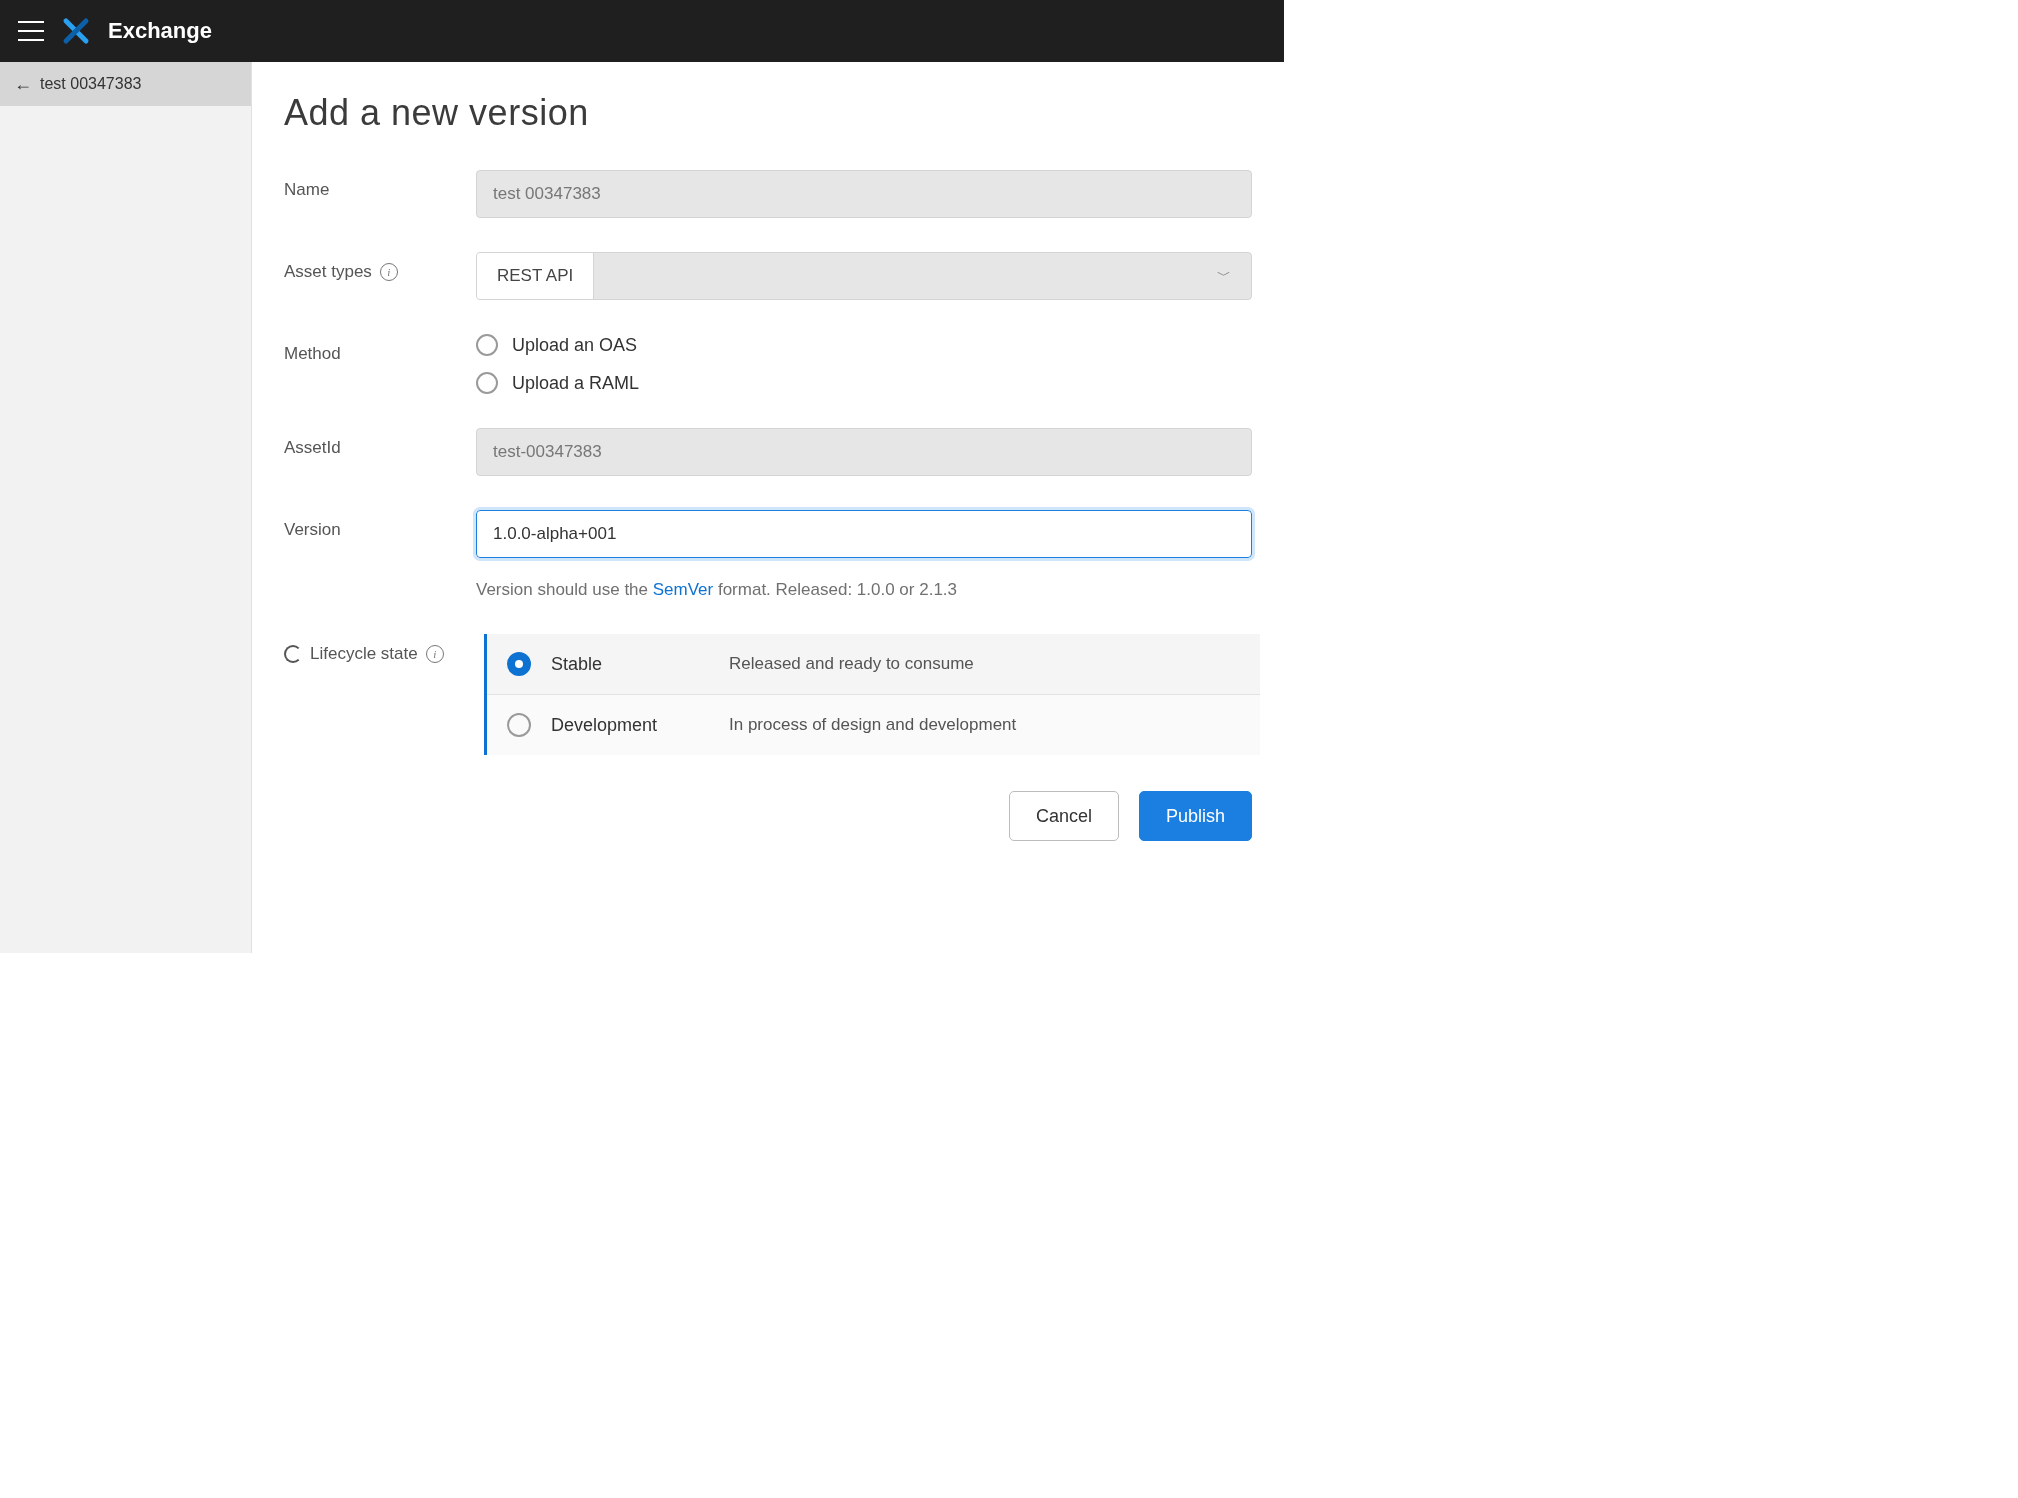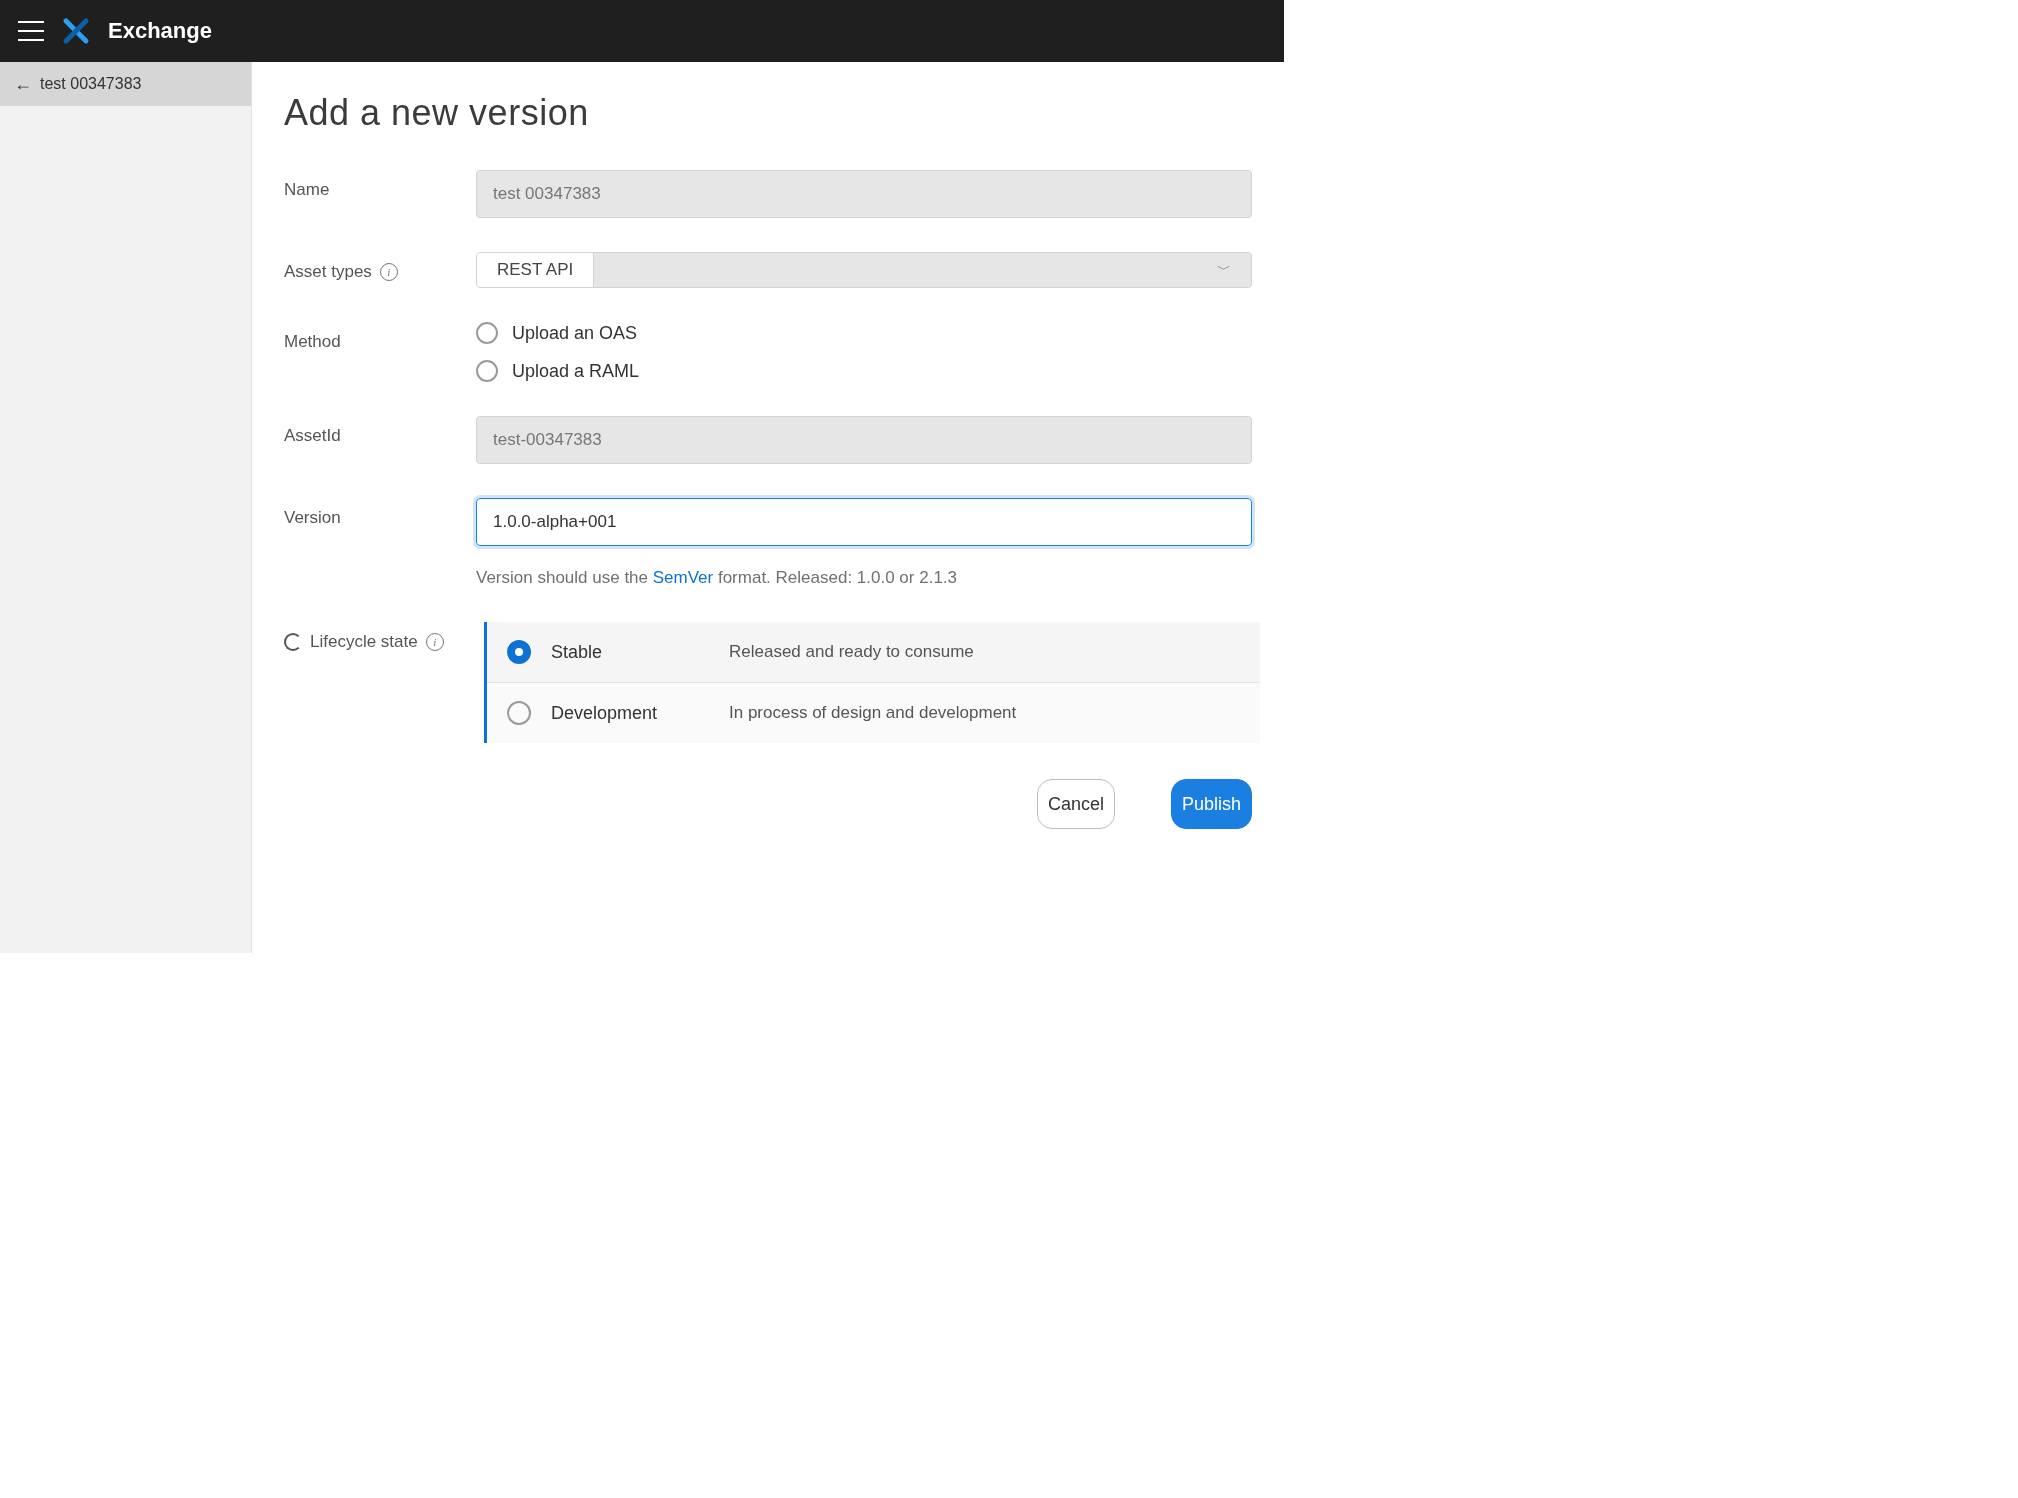--- a/index.html
+++ b/index.html
@@ -97,21 +97,21 @@
   .text-input.disabled {
     background: #e6e6e6;
     color: #777;
   }
   .text-input.focused {
     border: 1px solid #1a7fe0;
     outline: 3px solid #cfe5fa;
   }
   .select-wrap {
     display: flex; align-items: center;
-    width: 100%; height: 36px;
+    width: 100%; height: 48px;
     border: 1px solid #d4d4d4;
     border-radius: 4px;
     background: #e6e6e6;
     overflow: hidden;
   }
   .select-value {
     background: #fff;
     height: 100%;
     padding: 0 20px;
     font-size: 17px;
@@ -170,25 +170,25 @@
     border-right-color: transparent;
     display: inline-block;
     position: relative;
   }
   
   .footer {
     display: flex; justify-content: flex-end; gap: 20px;
     margin-top: 36px;
   }
   .btn {
-    height: 50px; padding: 0 10px;
+    height: 50px; padding: 0 26px;
     font-size: 18px;
-    border-radius: 15px;
+    border-radius: 5px;
     cursor: pointer;
-    display: flex; align-items: center; justify-content: center; margin-left: 36px;
+    display: flex; align-items: center; justify-content: center;
   }
   .btn.secondary {
     background: #fff; border: 1px solid #bcbcbc; color: #333;
   }
   .btn.primary {
     background: #1a7fe0; border: 1px solid #1a7fe0; color: #fff;
   }
 </style>
 </head>
 <body>

